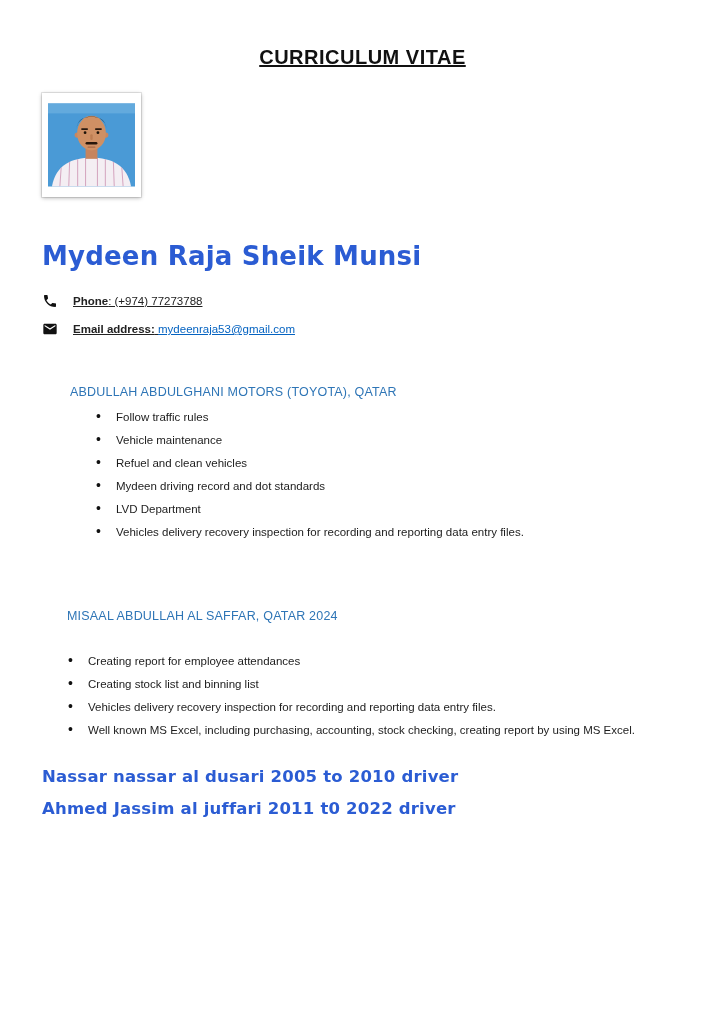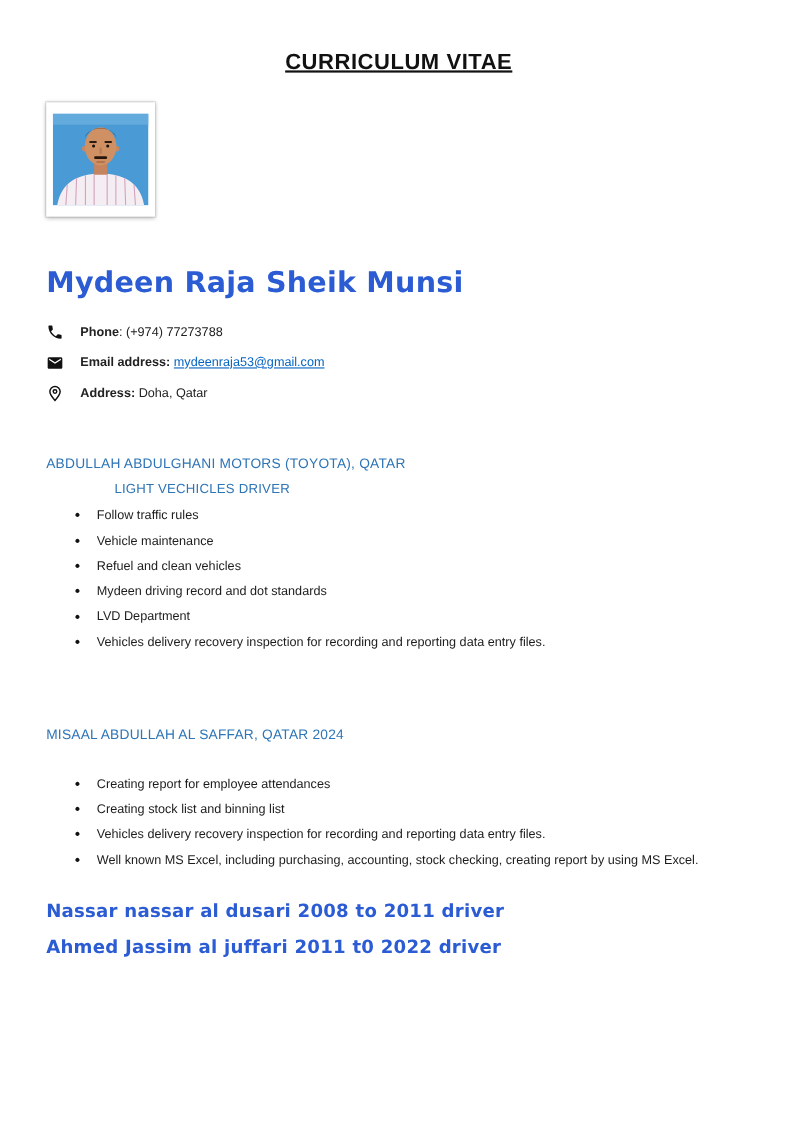--- a/index.html
+++ b/index.html
@@ -48,41 +48,41 @@
 
   .contact { margin-top: 16px; }
   .contact-row {
     display: flex;
     align-items: center;
     height: 28px;
     gap: 15px;
   }
   .contact-icon { width: 16px; height: 16px; flex: 0 0 16px; color: #111; }
   .contact-icon svg { width: 100%; height: 100%; display: block; }
-  .contact-text { font-size: 11.5px; color: #222; }
+  .contact-text { font-size: 11.5px; color: #222; text-decoration: underline; }
   .contact-label { font-weight: 700; }
   .contact-value { font-weight: 400; }
   a.email-link {
     color: var(--link-blue, #0563c1);
     text-decoration: underline;
     cursor: pointer;
     font-size: 11.5px;
   }
 
   .section-heading {
     margin-top: 32px;
     font-family: "DejaVu Sans", sans-serif;
     font-size: 15.5px;
     font-weight: 700;
     color: var(--heading-blue, #2e75b6);
     padding-bottom: 8px;
     border-bottom: 1.5px solid var(--heading-blue, #2e75b6);
   }
 
-  .job-1 { margin-top: 42px; }
+  .job-1 { margin-top: 42px; margin-left: 28px; }
   .company-name {
     font-size: 12.5px;
     color: var(--heading-blue, #2e75b6);
     letter-spacing: 0.2px;
   }
   .role-name {
     margin-top: 9px;
     margin-left: 62px;
     font-size: 12px;
     color: var(--heading-blue, #2e75b6);
@@ -101,21 +101,21 @@
   ul.bullets li::before {
     content: "\2022";
     position: absolute;
     left: 26px;
     top: -1px;
     font-size: 14px;
     color: #111;
   }
 
   .job-2 { margin-top: 70px; }
-  .job-2 .company-name { }
+  .job-2 .company-name { margin-left: 25px; }
   .job-2 ul.bullets { margin-top: 32px; }
 
   .footer-block { margin-top: 30px; }
   .footer-line {
     font-family: "DejaVu Sans", sans-serif;
     font-size: 16.5px;
     font-weight: 700;
     color: var(--name-blue, #2b5cd3);
     margin-bottom: 13px;
     letter-spacing: 0.2px;
@@ -176,35 +176,25 @@
         <span class="contact-text"><span class="contact-label">Phone</span><span class="contact-value">: (+974) 77273788</span></span>
       </div>
       <div class="contact-row">
         <span class="contact-icon">
           <svg viewBox="0 0 24 24" fill="currentColor">
               <path d="M20 4H4c-1.1 0-1.99.9-1.99 2L2 18c0 1.1.9 2 2 2h16c1.1 0 2-.9 2-2V6c0-1.1-.9-2-2-2zm0 4l-8 5-8-5V6l8 5 8-5v2z"></path>
             </svg>
         </span>
         <span class="contact-text"><span class="contact-label">Email address:</span>&nbsp;<a class="email-link">mydeenraja53@gmail.com</a></span>
       </div>
-      <div class="contact-row">
-        <span class="contact-icon">
-          <svg viewBox="0 0 24 24" fill="none" stroke="currentColor" stroke-width="2">
-              <path d="M12 21s-7-7.58-7-12a7 7 0 1 1 14 0c0 4.42-7 12-7 12z"></path>
-              <circle cx="12" cy="9" r="2.4"></circle>
-            </svg>
-        </span>
-        <span class="contact-text"><span class="contact-label">Address:</span>&nbsp;<span class="contact-value">Doha, Qatar</span></span>
-      </div>
     </div>
 
 
     <div class="job-1">
       <div class="company-name">ABDULLAH ABDULGHANI MOTORS (TOYOTA), QATAR</div>
-      <div class="role-name">LIGHT VECHICLES DRIVER</div>
       <ul class="bullets">
         <li>Follow traffic rules</li>
         <li>Vehicle maintenance</li>
         <li>Refuel and clean vehicles</li>
         <li>Mydeen driving record and dot standards</li>
         <li>LVD Department</li>
         <li>Vehicles delivery recovery inspection for recording and reporting data entry files.</li>
       </ul>
     </div>
 
@@ -212,18 +202,18 @@
       <div class="company-name">MISAAL ABDULLAH AL SAFFAR, QATAR 2024</div>
       <ul class="bullets">
         <li>Creating report for employee attendances</li>
         <li>Creating stock list and binning list</li>
         <li>Vehicles delivery recovery inspection for recording and reporting data entry files.</li>
         <li>Well known MS Excel, including purchasing, accounting, stock checking, creating report by using MS Excel.</li>
       </ul>
     </div>
 
     <div class="footer-block">
-      <div class="footer-line">Nassar nassar al dusari 2008 to 2011 driver</div>
+      <div class="footer-line">Nassar nassar al dusari 2005 to 2010 driver</div>
       <div class="footer-line">Ahmed Jassim al juffari 2011 t0 2022 driver</div>
     </div>
 
   </div>
 </div>
 
 </body></html>

